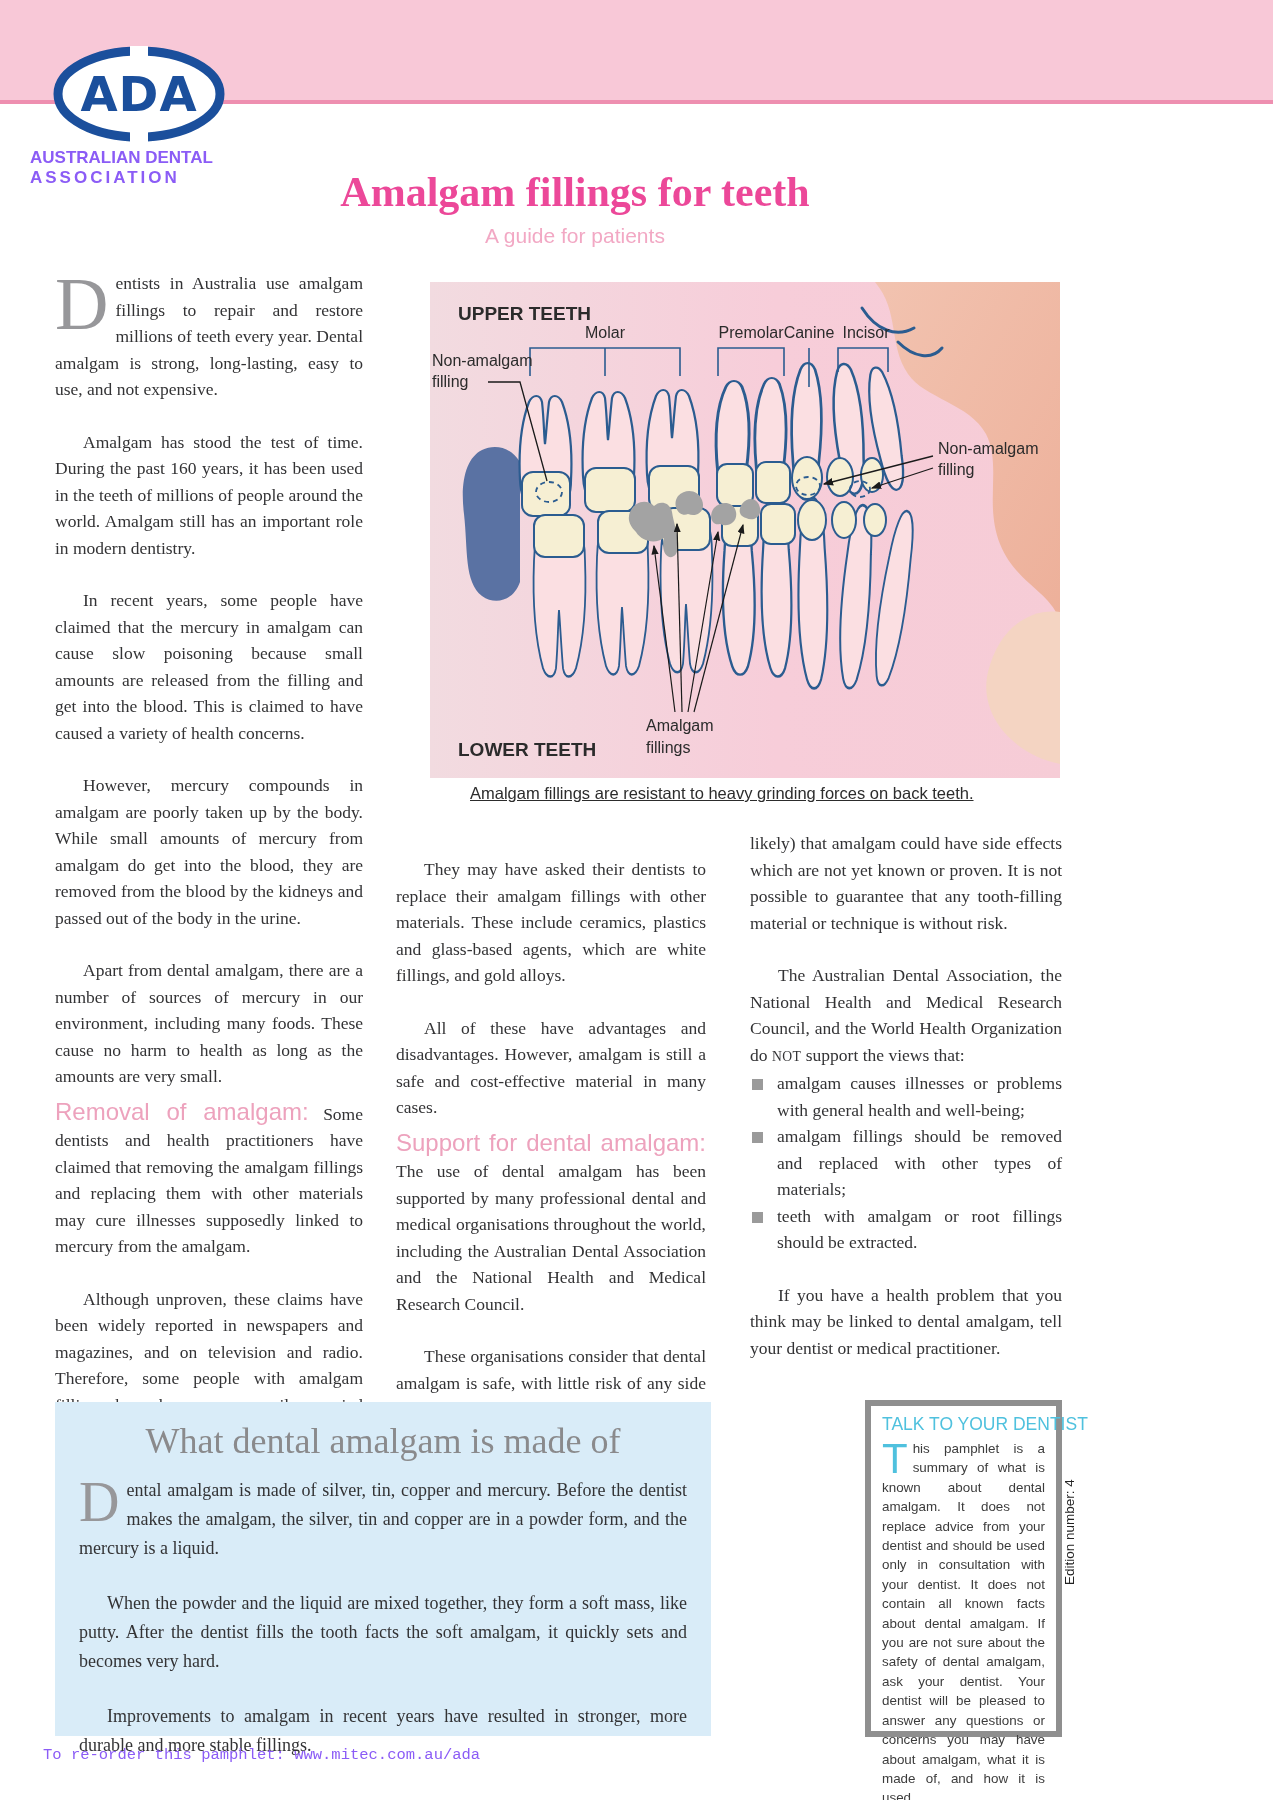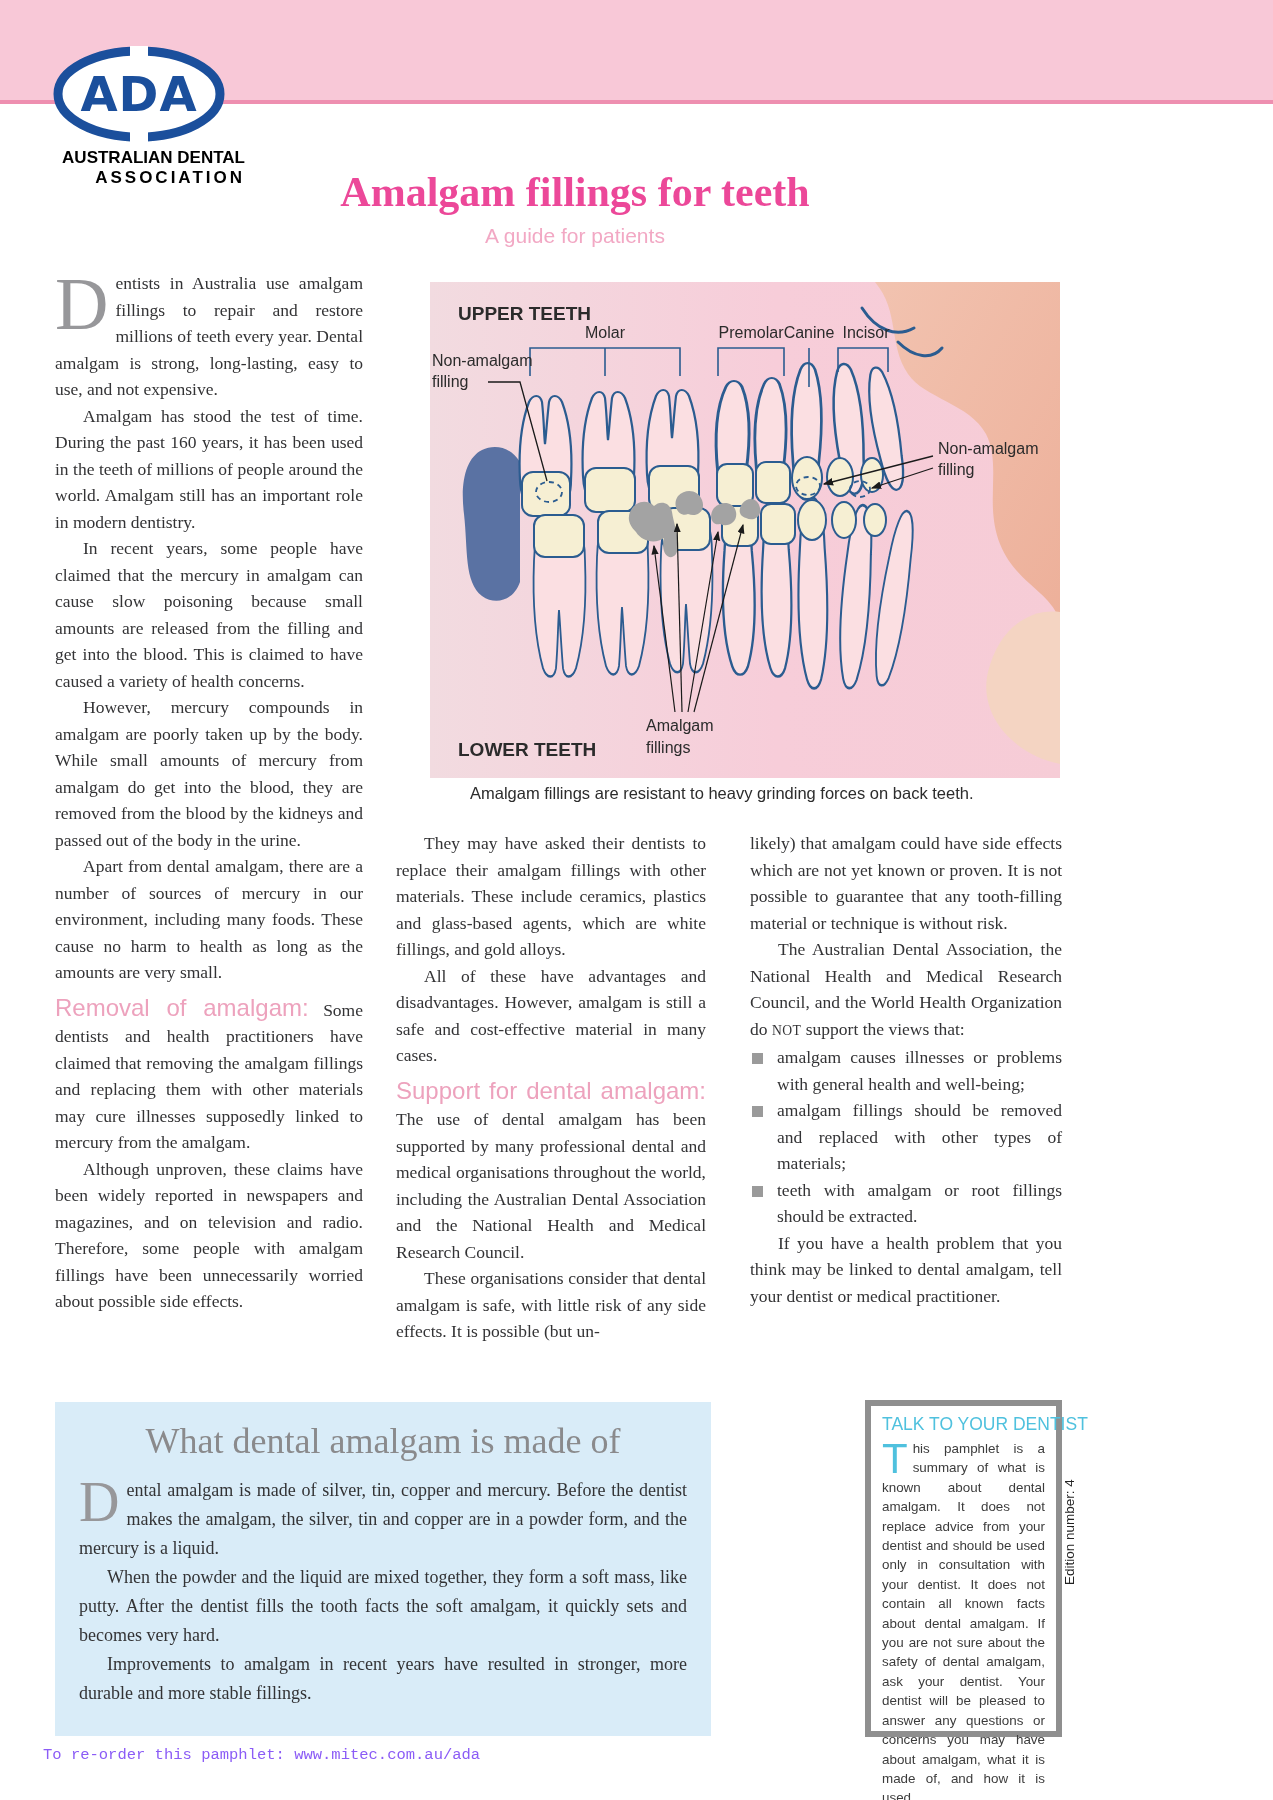--- a/index.html
+++ b/index.html
@@ -3,46 +3,46 @@
 <meta charset="utf-8">
 <style>
   * { margin:0; padding:0; box-sizing:border-box; }
   body { background:#e8e8e8; font-family:"Liberation Serif", serif; }
   .page { position:relative; width:1273px; height:1800px; background:#ffffff; overflow:hidden; margin:0 auto;padding-left:28px; }
 
   
   .band { position:absolute; left:0; top:0; width:1273px; height:100px; background:#f8c8d7; }
   .band-line { position:absolute; left:0; top:100px; width:1273px; height:4px; background:#ee8fb0; }
   .logo-wrap { position:absolute; left:53px; top:46px; width:172px; height:96px; }
-  .org-name { position:absolute; left:30px; top:148px; width:215px; text-align:right;
-              font-family:"Liberation Sans", sans-serif; font-weight:bold; color:#000000;
+  .org-name { position:absolute; left:30px; top:148px; width:215px; text-align:left;
+              font-family:"Liberation Sans", sans-serif; font-weight:bold; color:#8b5cf6;
               font-size:17px; line-height:20px; }
   .org-name .l2 { letter-spacing:3px; }
   .doc-title { position:absolute; left:260px; top:168px; width:630px; text-align:center;
                font-family:"Liberation Serif", serif; font-weight:bold; font-size:42px; color:#ec4899; }
   .doc-subtitle { position:absolute; left:260px; top:224px; width:630px; text-align:center;
                   font-family:"Liberation Sans", sans-serif; font-size:21px; color:#f2a8c4; }
 
   
   .col { position:absolute; font-size:17.5px; line-height:26.5px; color:#333335; text-align:justify; }
   .col-left  { left:55px;  top:270px; width:308px; }
   .col-mid   { left:396px; top:830px; width:310px; }
   .col-right { left:750px; top:830px; width:312px; }
-  .ind { text-indent:28px; }
+  .ind { text-indent:28px;margin-top:26px; }
   .dropcap { float:left; font-size:74px; line-height:0.82; padding:4px 7px 0 0; color:#97979a; font-family:"Liberation Serif", serif; }
   .pink-head { font-family:"Liberation Sans", sans-serif; color:#eda2bd; font-size:24px; }
   .sp { margin-top:9px; }
   .smallcaps { font-size:0.78em; letter-spacing:0.5px; }
   .bullet-row { display:flex; text-align:justify; }
   .bullet-sq { width:11px; height:11px; background:#9a9a9a; flex:0 0 11px; margin:9px 14px 0 2px; }
 
   
   .diagram { position:absolute; left:430px; top:282px; width:518px; height:496px; }
   .caption { position:absolute; left:470px; top:784px; width:600px;
-             font-family:"Liberation Sans", sans-serif; font-size:16.5px; color:#2c2c2c; }
+             font-family:"Liberation Sans", sans-serif; font-size:16.5px; color:#2c2c2c;text-decoration:underline; }
 
   
   .made-box { position:absolute; left:55px; top:1402px; width:656px; height:334px; background:#d9ecf8; padding:18px 24px 0 24px; }
   .made-title { text-align:center; font-family:"Liberation Serif", serif; font-size:36px; color:#8a8a8c; margin-bottom:14px; }
   .made-box .col-text { font-size:18px; line-height:29px; color:#333335; text-align:justify; }
   .dropcap2 { float:left; font-size:56px; line-height:0.84; padding:3px 7px 0 0; color:#97979a; }
 
   
   .talk-box { position:absolute; left:865px; top:1400px; width:197px; height:337px; background:#ffffff;
               border:6px solid #8f8f8f; padding:8px 11px 0 11px; }

